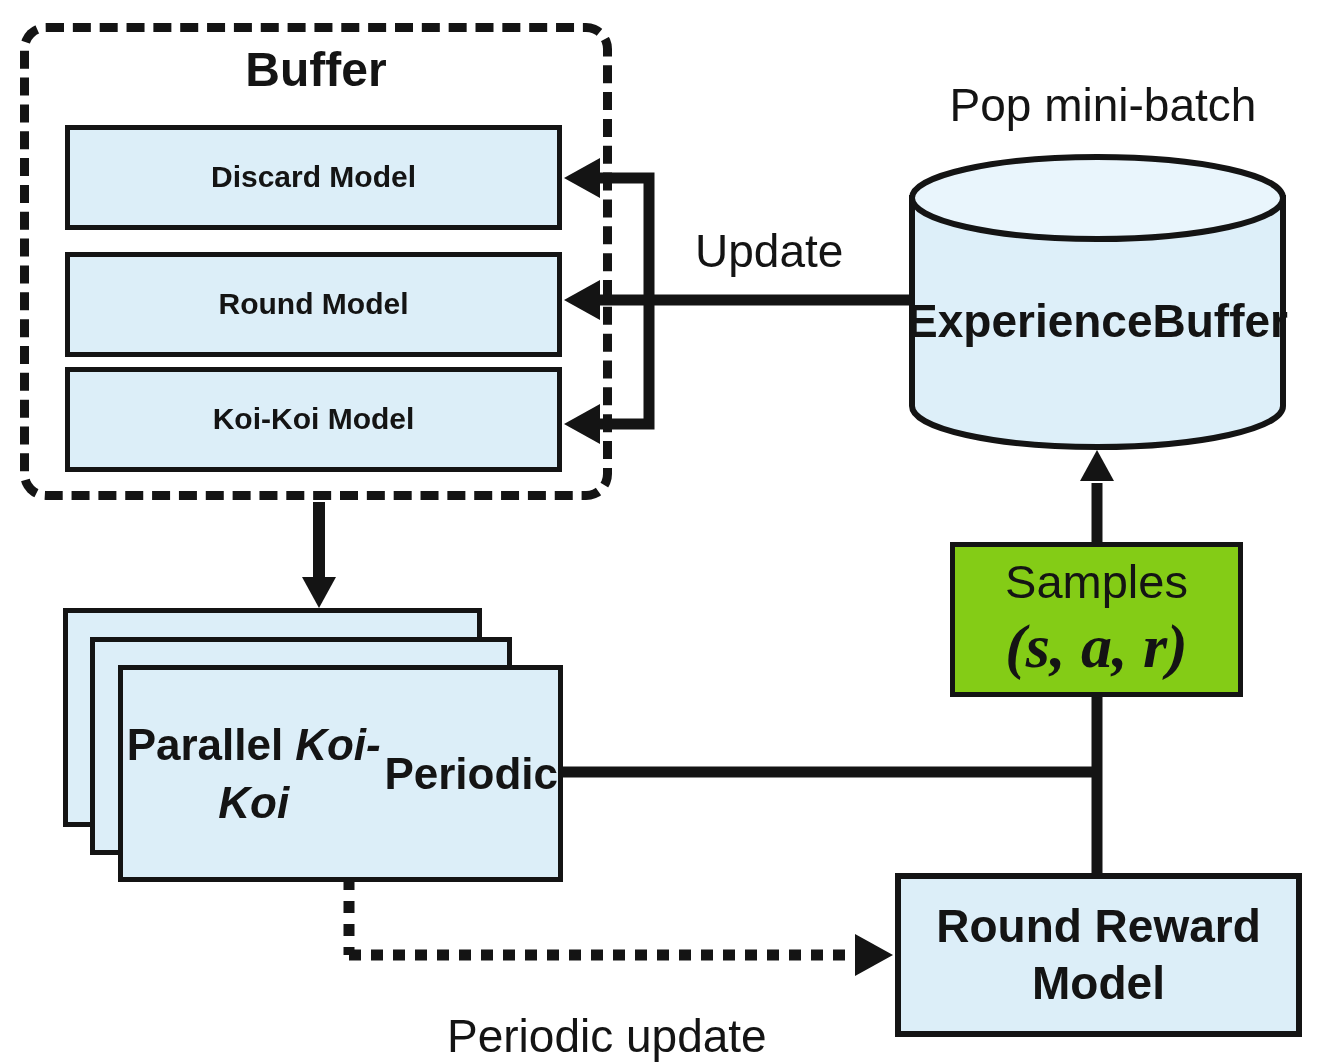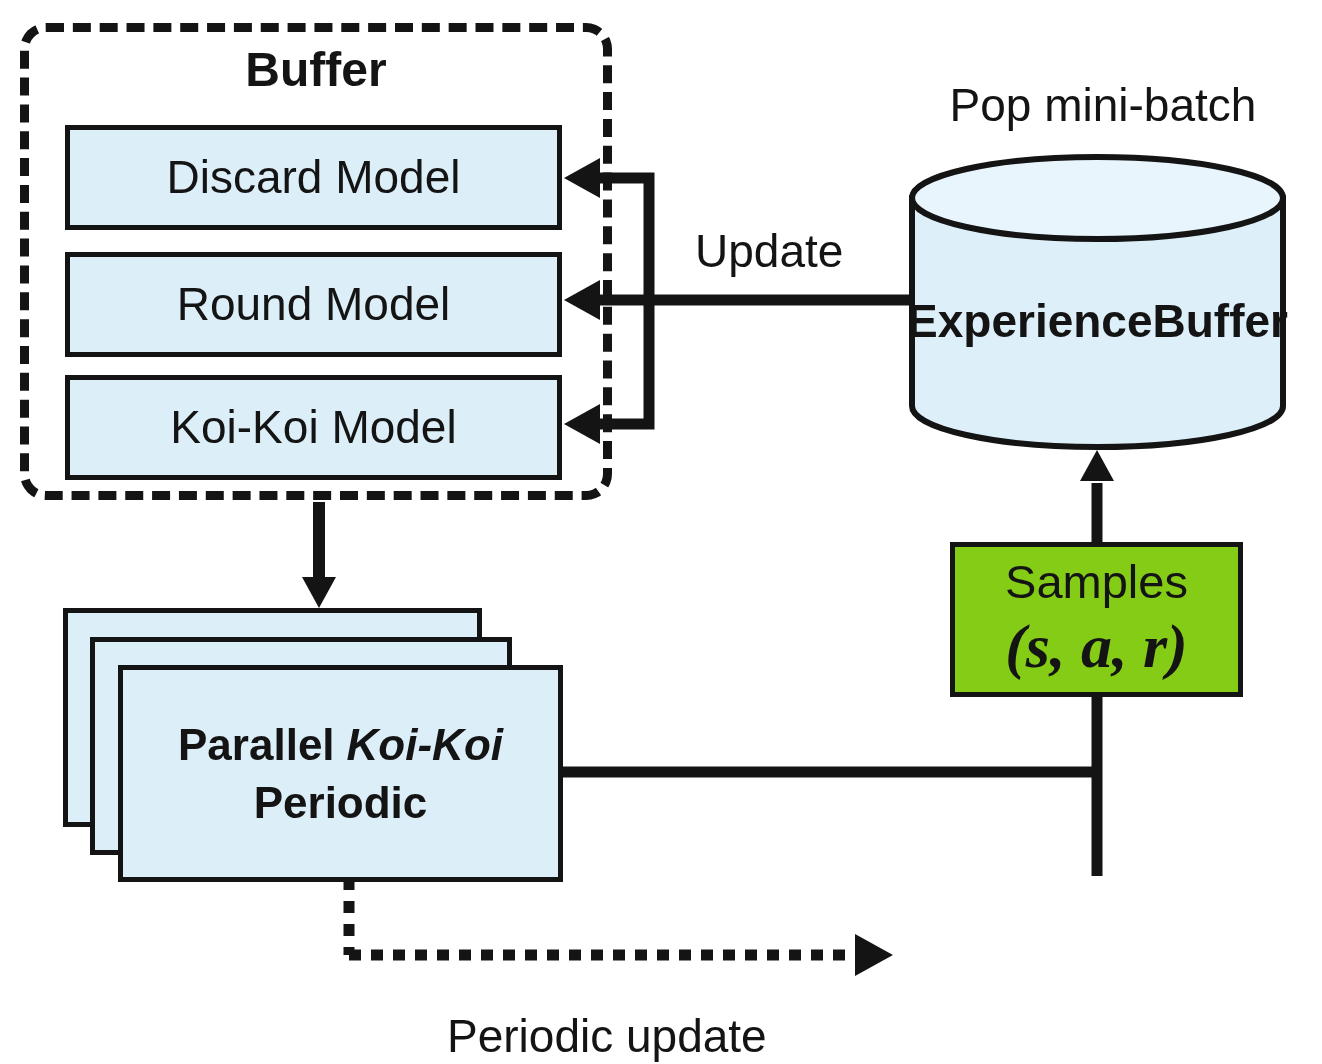--- a/index.html
+++ b/index.html
@@ -5,21 +5,21 @@
   html,body { margin:0; padding:0; background:#ffffff; }
   #canvas {
     position:relative; width:1322px; height:1064px; background:#ffffff;
     font-family:"Liberation Sans", sans-serif; color:#141414; overflow:hidden;
   }
   .box {
     position:absolute; background:#dceef8; border:5px solid #141414;
     display:flex; flex-direction:column; align-items:center; justify-content:center;
     text-align:center; box-sizing:border-box;
   }
-  .bold-label { font-weight:normal; font-size:46px; line-height:1.22; }
+  .bold-label { font-weight:bold; font-size:30px; line-height:1.22; }
   .annotation { position:absolute; font-weight:normal; font-size:46px; white-space:nowrap; }
   .agent-frame {
     position:absolute; left:20px; top:23px; width:592px; height:477px;
     border:9px dashed #141414; border-radius:26px; box-sizing:border-box;
     background:transparent;
   }
   .agent-title {
     position:absolute; left:20px; top:42px; width:592px; text-align:center;
     font-weight:bold; font-size:48px;
   }
@@ -30,21 +30,21 @@
     display:flex; flex-direction:column; align-items:center; justify-content:center;
   }
   .samples-title { font-size:47px; font-weight:normal; line-height:1.15; }
   .samples-tuple {
     font-family:"Liberation Serif", serif; font-style:italic; font-weight:bold;
     font-size:62px; line-height:1.2;
   }
   .sim-box { background:#dceef8; border:5px solid #141414; position:absolute; box-sizing:border-box; }
   .sim-front {
     left:118px; top:665px; width:445px; height:217px;
-    display:flex; flex-direction:column; align-items:center; justify-content:center;
+    display:flex; flex-direction:row; align-items:center; justify-content:center;
     font-weight:bold; font-size:44px; line-height:1.3; text-align:center;
   }
   .rrm-box {
     position:absolute; left:895px; top:873px; width:407px; height:164px;
     background:#dceef8; border:6px solid #141414; box-sizing:border-box;
     display:flex; flex-direction:column; align-items:center; justify-content:center;
     font-weight:bold; font-size:46px; line-height:1.25; text-align:center;
   }
   .buffer-label {
     position:absolute; left:912px; top:252px; width:371px; height:140px;
@@ -62,38 +62,42 @@
 
   <div class="agent-frame"></div>
   <div class="agent-title">Buffer</div>
 
   <div class="box model-box bold-label" style="top:125px;">
     <span>Discard Model</span>
   </div>
   <div class="box model-box bold-label" style="top:252px;">
     <span>Round Model</span>
   </div>
-  <div class="box model-box bold-label" style="top:375px;text-align:center;">
+  <div class="box model-box bold-label" style="top:367px;text-align:center;">
     <span>Koi-Koi Model</span>
   </div>
 
   <div class="sim-box" style="left:63px; top:608px; width:419px; height:219px;"></div>
   <div class="sim-box" style="left:90px; top:637px; width:422px; height:218px;"></div>
   <div class="sim-box sim-front">
     <div>
       <span class="word-gap">Parallel</span><span class="italic">Koi-Koi</span>
     </div>
     <div>Periodic</div>
   </div>
 
   <div class="samples-box">
     <div class="samples-title">Samples</div>
     <div class="samples-tuple">(s, a, r)</div>
   </div>
 
+  <div class="rrm-box">
+    <div>Round Reward</div>
+    <div>Model</div>
+  </div>
 
   <svg class="overlay" width="1322" height="1064" viewBox="0 0 1322 1064">
 
     <g>
       <path d="M912 198 L912 406 A185.5 41 0 0 0 1283 406 L1283 198 Z" fill="#ddeff9" stroke="#141414" stroke-width="6"></path>
       <ellipse cx="1097.5" cy="198" rx="185.5" ry="41" fill="#e9f5fc" stroke="#141414" stroke-width="6"></ellipse>
     </g>
 
     <g stroke="#141414" stroke-width="11" fill="none">
       <line x1="912" y1="300" x2="596" y2="300"></line>

